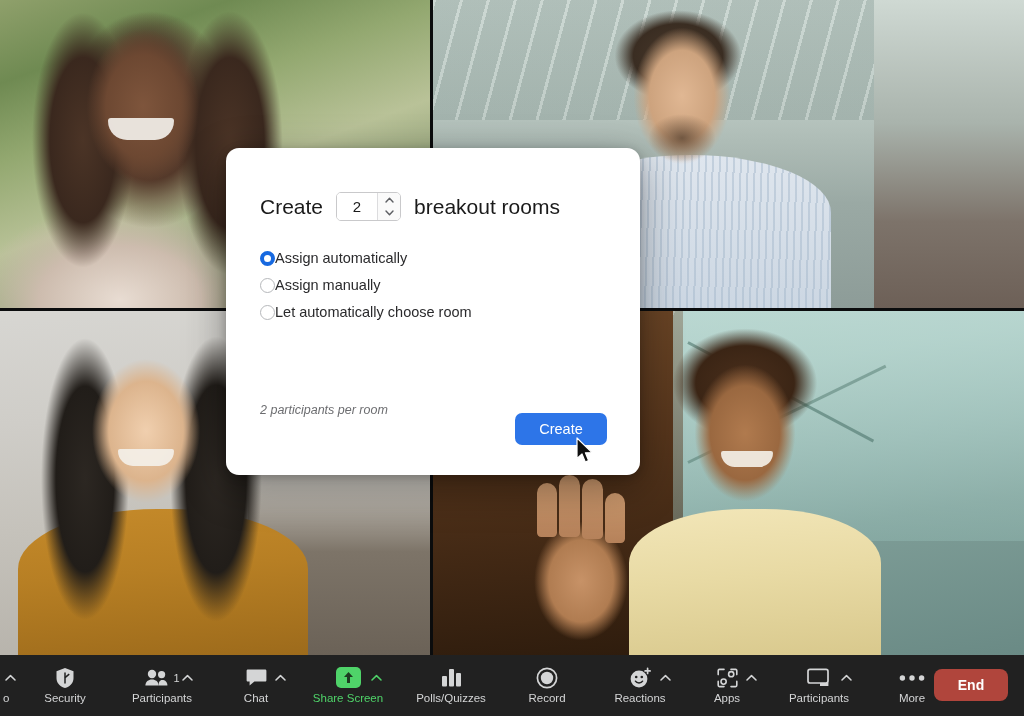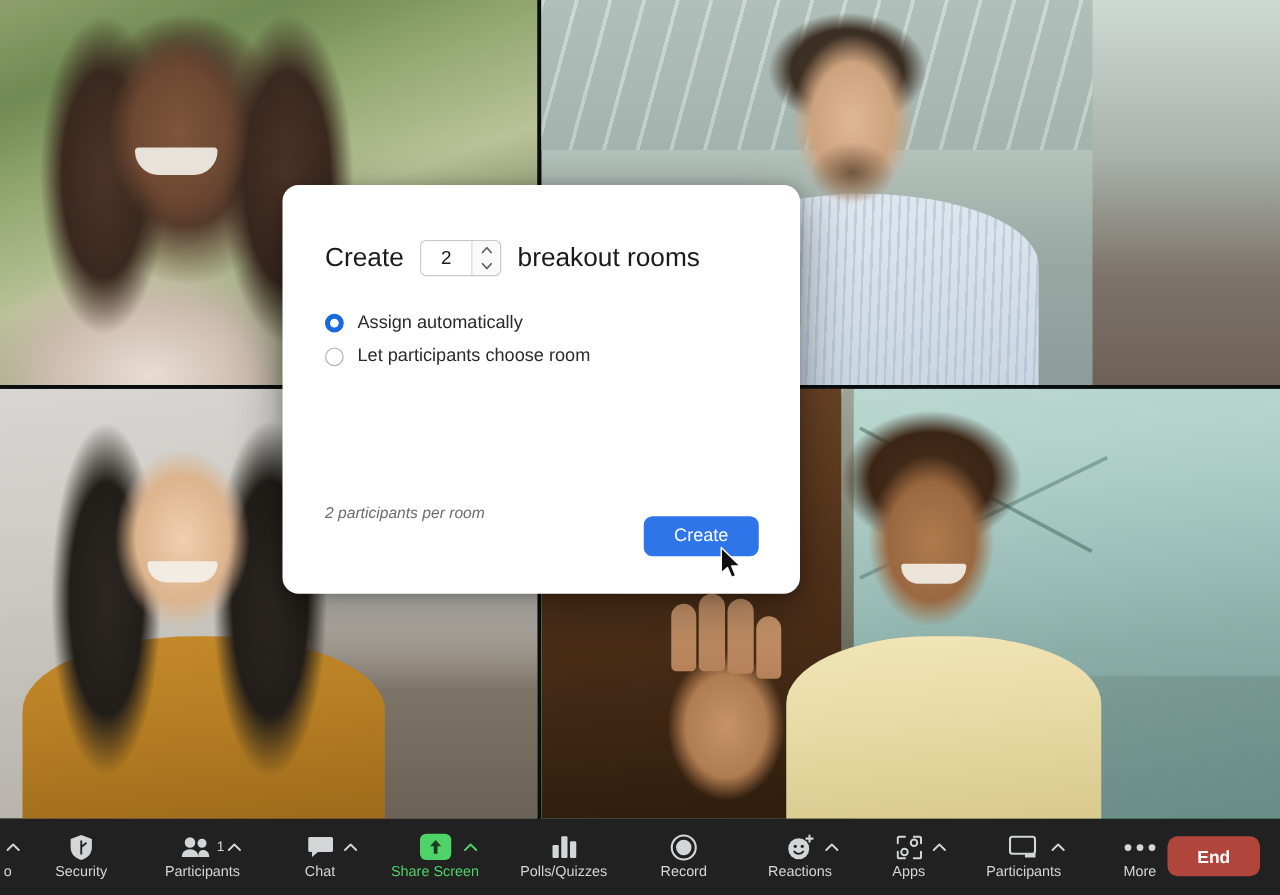--- a/index.html
+++ b/index.html
@@ -262,21 +262,20 @@
     position: absolute;
     left: 34px;
     top: 103px;
     display: flex;
     flex-direction: column;
     gap: 12px;
   }
   .radio-row {
     display: flex;
     align-items: center;
-    gap: 11px;
     cursor: pointer;
   }
   .radio-mark {
     width: 15px;
     height: 15px;
     border-radius: 50%;
     border: 1.6px solid #b6b8bb;
     background: #fff;
     box-sizing: border-box;
     flex: none;
@@ -482,21 +481,25 @@
       <span class="trail">breakout rooms</span>
     </div>
 
     <div id="assign-options">
       <div class="radio-row selected">
         <span class="radio-mark"></span>
         <span class="radio-label">Assign automatically</span>
       </div>
       <div class="radio-row">
         <span class="radio-mark"></span>
-        <span class="radio-label">Let participants choose room</span>
+        <span class="radio-label">Assign manually</span>
+      </div>
+      <div class="radio-row">
+        <span class="radio-mark"></span>
+        <span class="radio-label">Let automatically choose room</span>
       </div>
     </div>
 
     <div id="participants-note">2 participants per room</div>
 
     <button id="create-button">Create</button>
   </div>
 
   <svg id="mouse-cursor" viewBox="0 0 20 28">
     <path d="M2 1 L2 21.5 L7 17 L10.3 25 L13.6 23.6 L10.4 15.8 L17 15.6 Z" fill="#101010" stroke="#ffffff" stroke-width="1.2" stroke-linejoin="round"></path>

